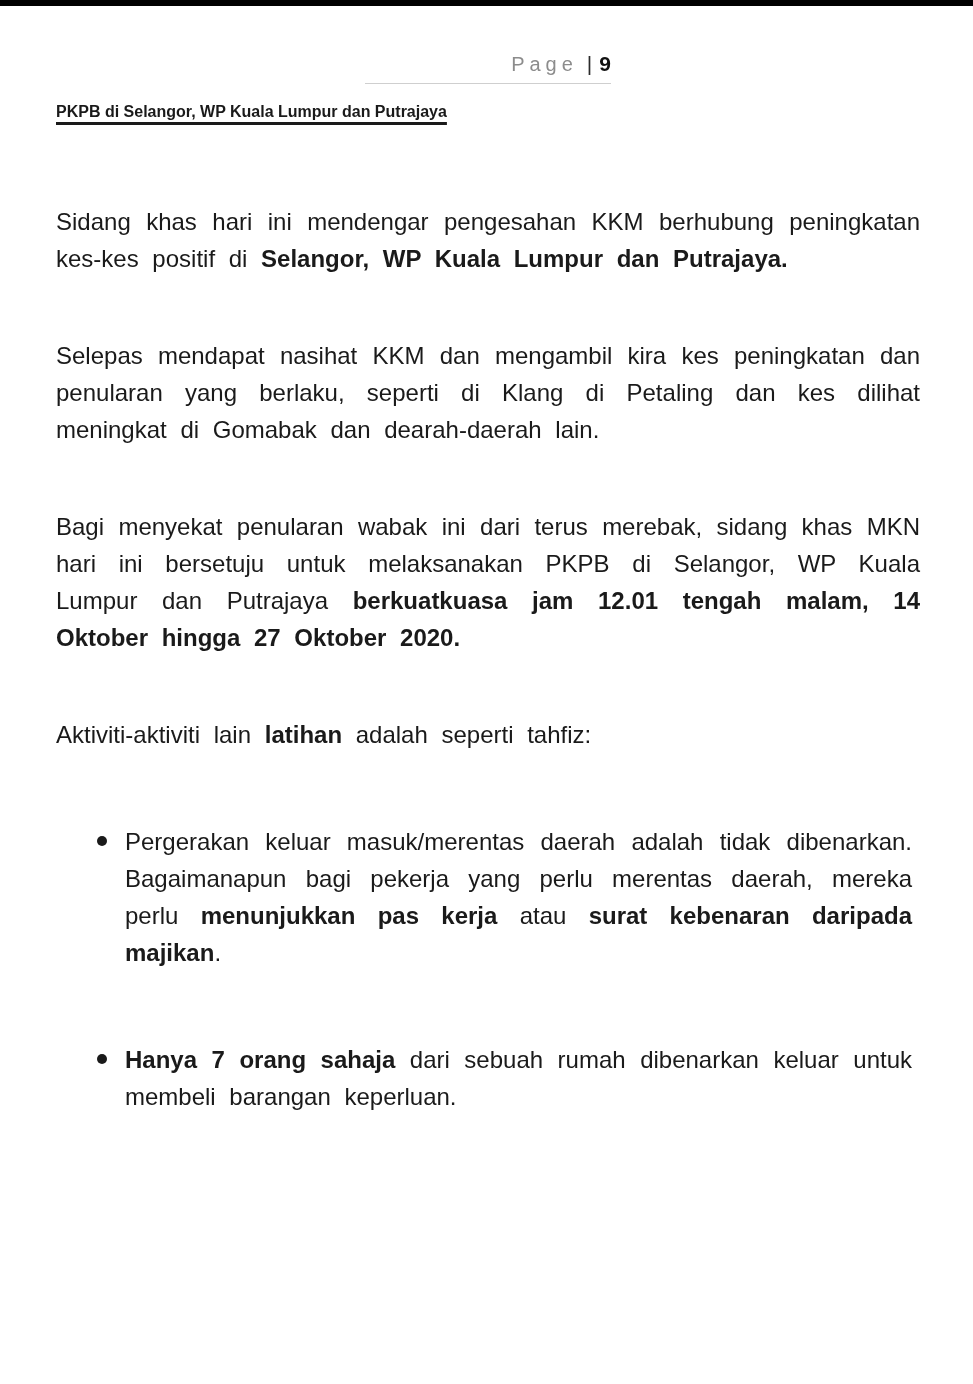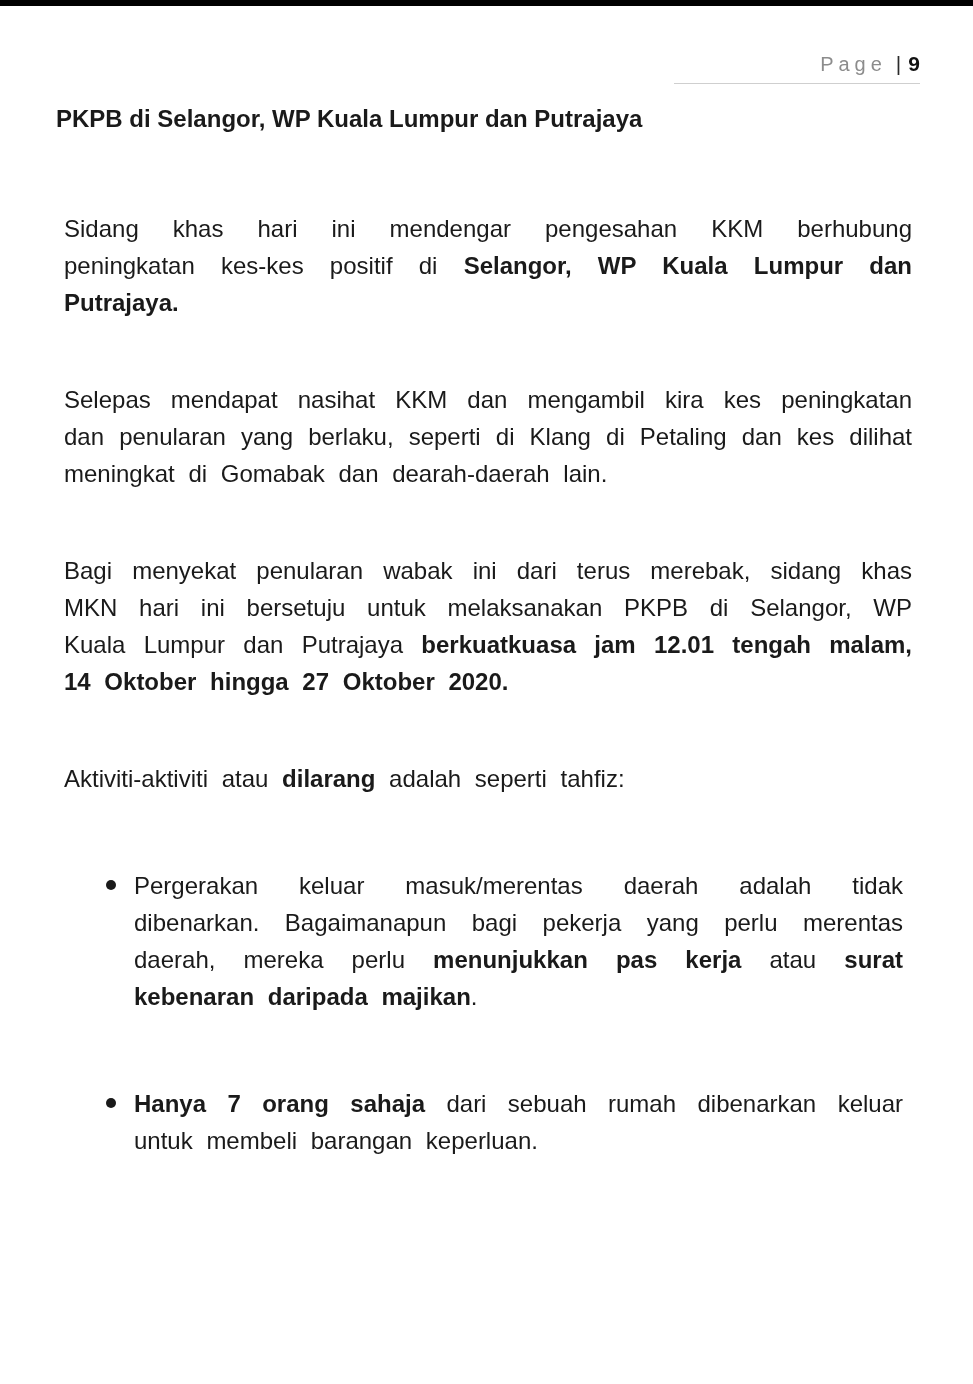--- a/index.html
+++ b/index.html
@@ -26,21 +26,21 @@
     height: 6px;
     background: var(--top-bar-color);
   }
   .page {
     padding: 0 53px 0 56px;
   }
   
   .page-header {
     margin-top: 46px;
     display: flex;
-    justify-content: flex-end;
+    justify-content: center;
   }
   .page-number-box {
     width: 246px;
     border-bottom: 1.5px solid var(--header-rule-color);
     padding-bottom: 5px;
     text-align: right;
     white-space: nowrap;
     line-height: 24px;
   }
   .pg-label {
@@ -54,41 +54,42 @@
     margin: 0 7px 0 9px;
     font-weight: 400;
   }
   .pg-num {
     color: #111111;
     font-size: 21px;
     font-weight: 700;
   }
   
   .doc-heading {
-    margin: 21px 0 0 0;
-    font-size: 24px;
+    margin: 14px 0 0 0;
+    font-size: 16px;
     font-weight: 700;
     line-height: 28px;
     color: var(--text-color);
+    text-decoration: underline;
     text-decoration-thickness: 2.5px;
     text-underline-offset: 5px;
   }
   
   .doc-body {
     font-size: 24px;
     line-height: 37px;
   }
   .para {
-    margin: 8px;
+    margin: 0;
     text-align: justify;
     word-spacing: 7px;
   }
   .bullet-item {
     position: relative;
-    margin: 17px;
+    margin: 8px;
     padding-left: 61px;
     text-align: justify;
     word-spacing: 7px;
   }
   .bullet-marker {
     position: absolute;
     left: 33px;
     top: 13px;
     width: 10px;
     height: 10px;
@@ -117,18 +118,18 @@
       <span class="pg-label">Page</span><span class="pg-sep">|</span><span class="pg-num">9</span>
     </div>
   </div>
 
   <h1 class="doc-heading">PKPB di Selangor, WP Kuala Lumpur dan Putrajaya</h1>
 
   <div class="doc-body">
       <p class="para"><span>Sidang khas hari ini mendengar pengesahan KKM berhubung peningkatan kes-kes positif di </span><strong>Selangor, WP Kuala Lumpur dan Putrajaya.</strong></p>
       <p class="para"><span>Selepas mendapat nasihat KKM dan mengambil kira kes peningkatan dan penularan yang berlaku, seperti di Klang di Petaling dan kes dilihat meningkat di Gomabak dan dearah-daerah lain.</span></p>
       <p class="para"><span>Bagi menyekat penularan wabak ini dari terus merebak, sidang khas MKN hari ini bersetuju untuk melaksanakan PKPB di Selangor, WP Kuala Lumpur dan Putrajaya </span><strong>berkuatkuasa jam 12.01 tengah malam, 14 Oktober hingga 27 Oktober 2020.</strong></p>
-      <p class="para"><span>Aktiviti-aktiviti atau </span><strong>dilarang</strong><span> adalah seperti tahfiz:</span></p>
+      <p class="para"><span>Aktiviti-aktiviti lain </span><strong>latihan</strong><span> adalah seperti tahfiz:</span></p>
       <div class="bullet-item"><span class="bullet-marker"></span><span>Pergerakan keluar masuk/merentas daerah adalah tidak dibenarkan. Bagaimanapun bagi pekerja yang perlu merentas daerah, mereka perlu </span><strong>menunjukkan pas kerja</strong><span> atau </span><strong>surat kebenaran daripada majikan</strong><span>.</span></div>
       <div class="bullet-item"><span class="bullet-marker"></span><strong>Hanya 7 orang sahaja</strong><span> dari sebuah rumah dibenarkan keluar untuk membeli barangan keperluan.</span></div>
     </div>
 
 </div>
 
 </body></html>

